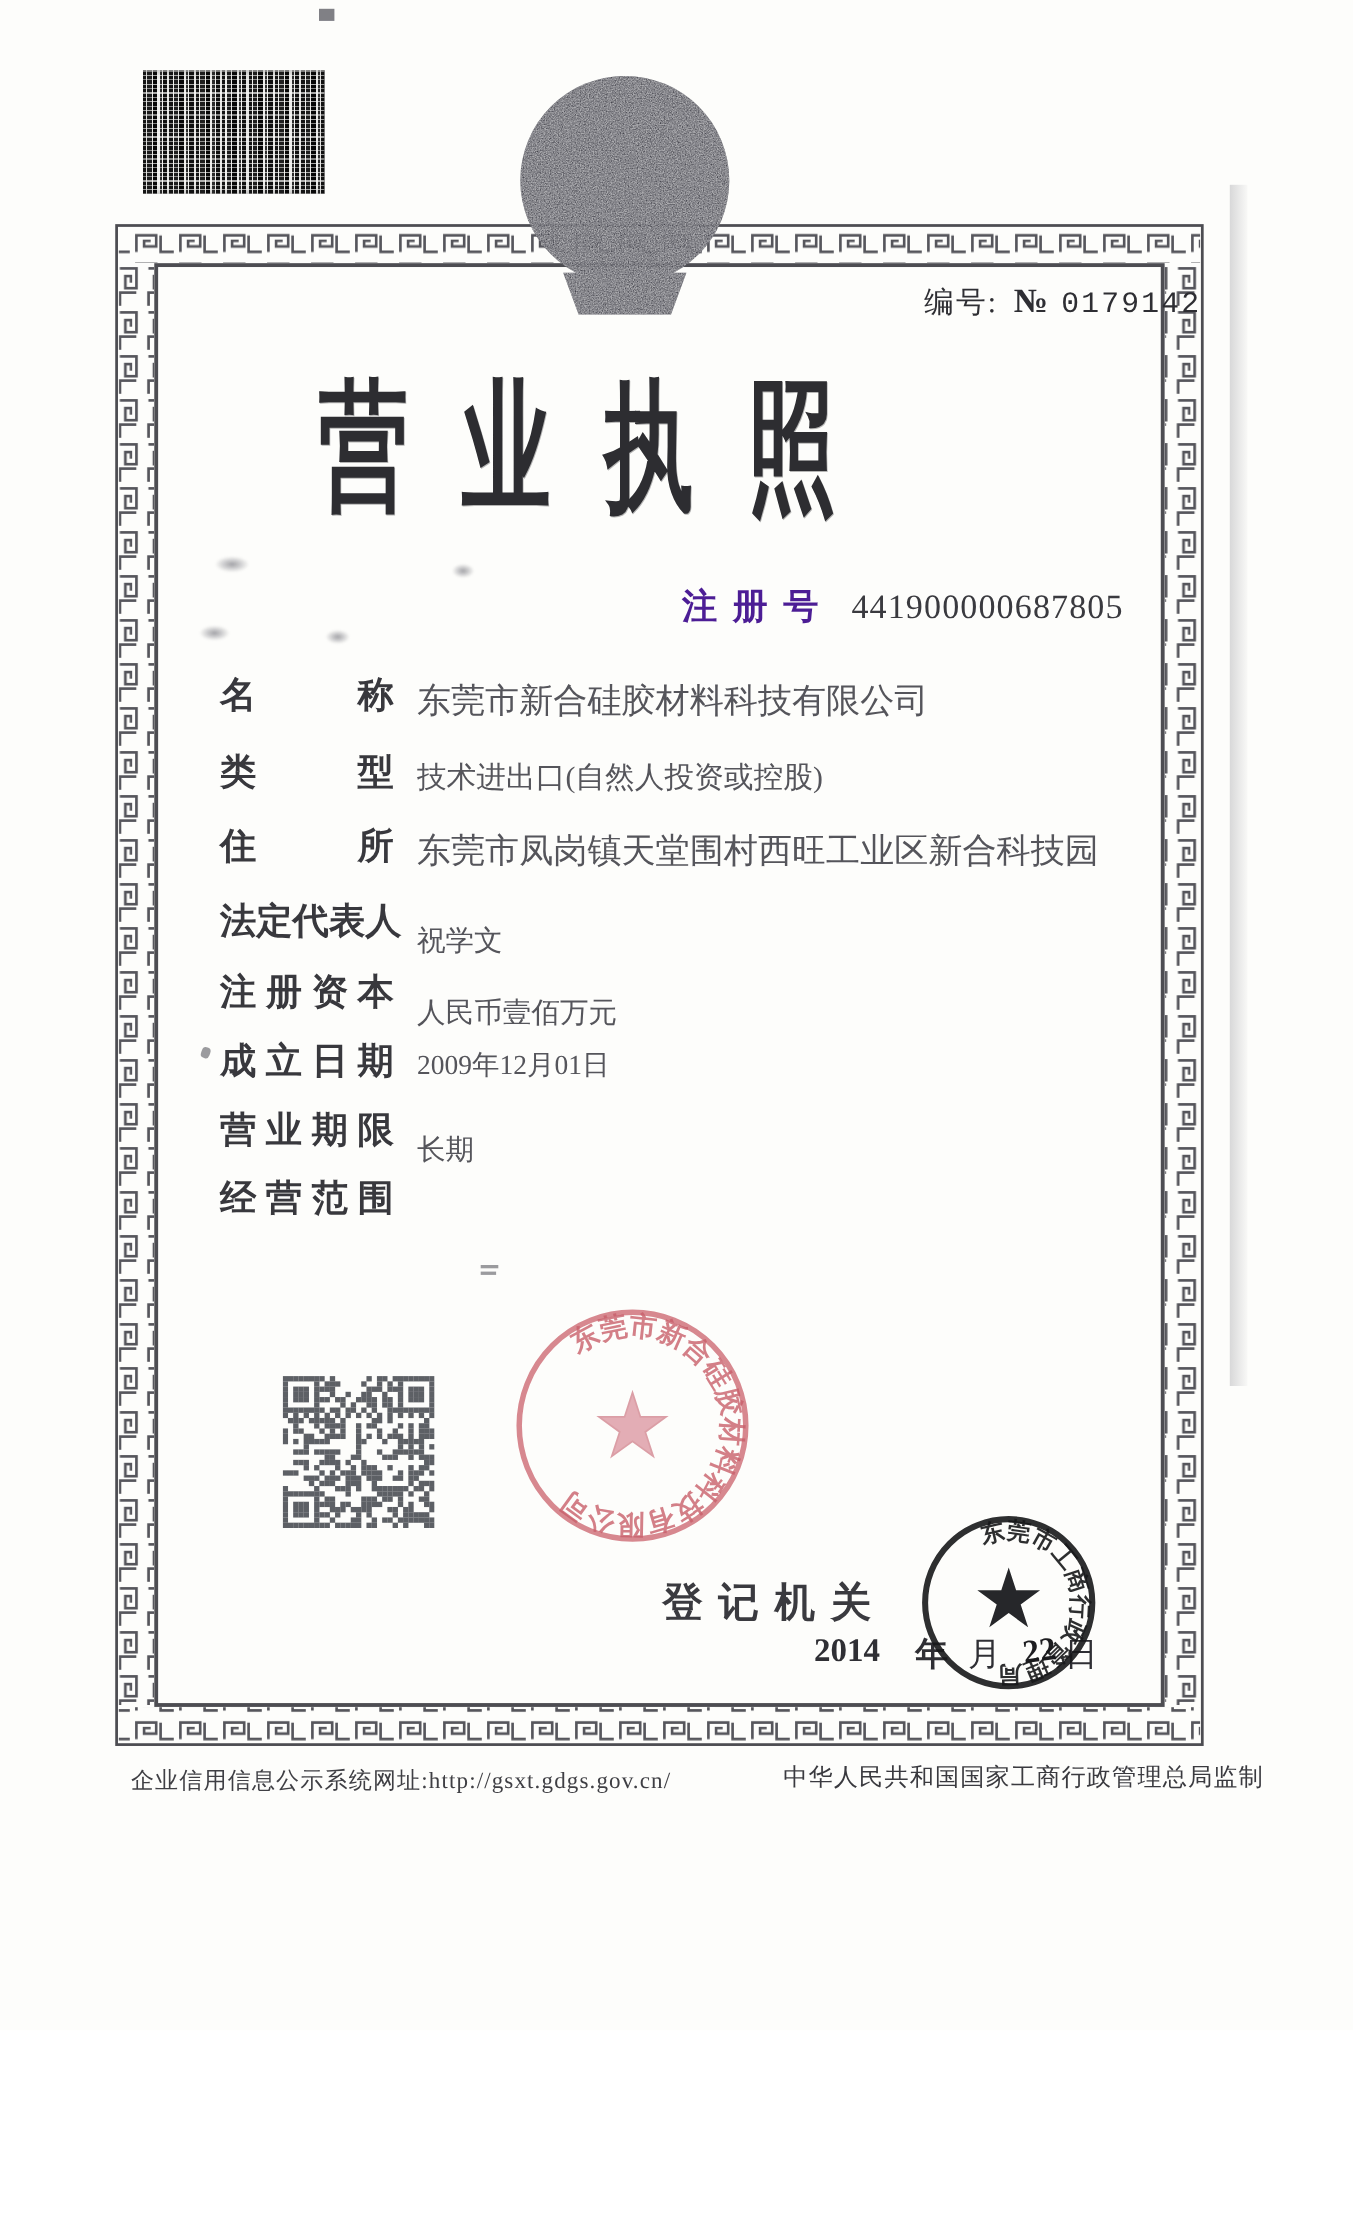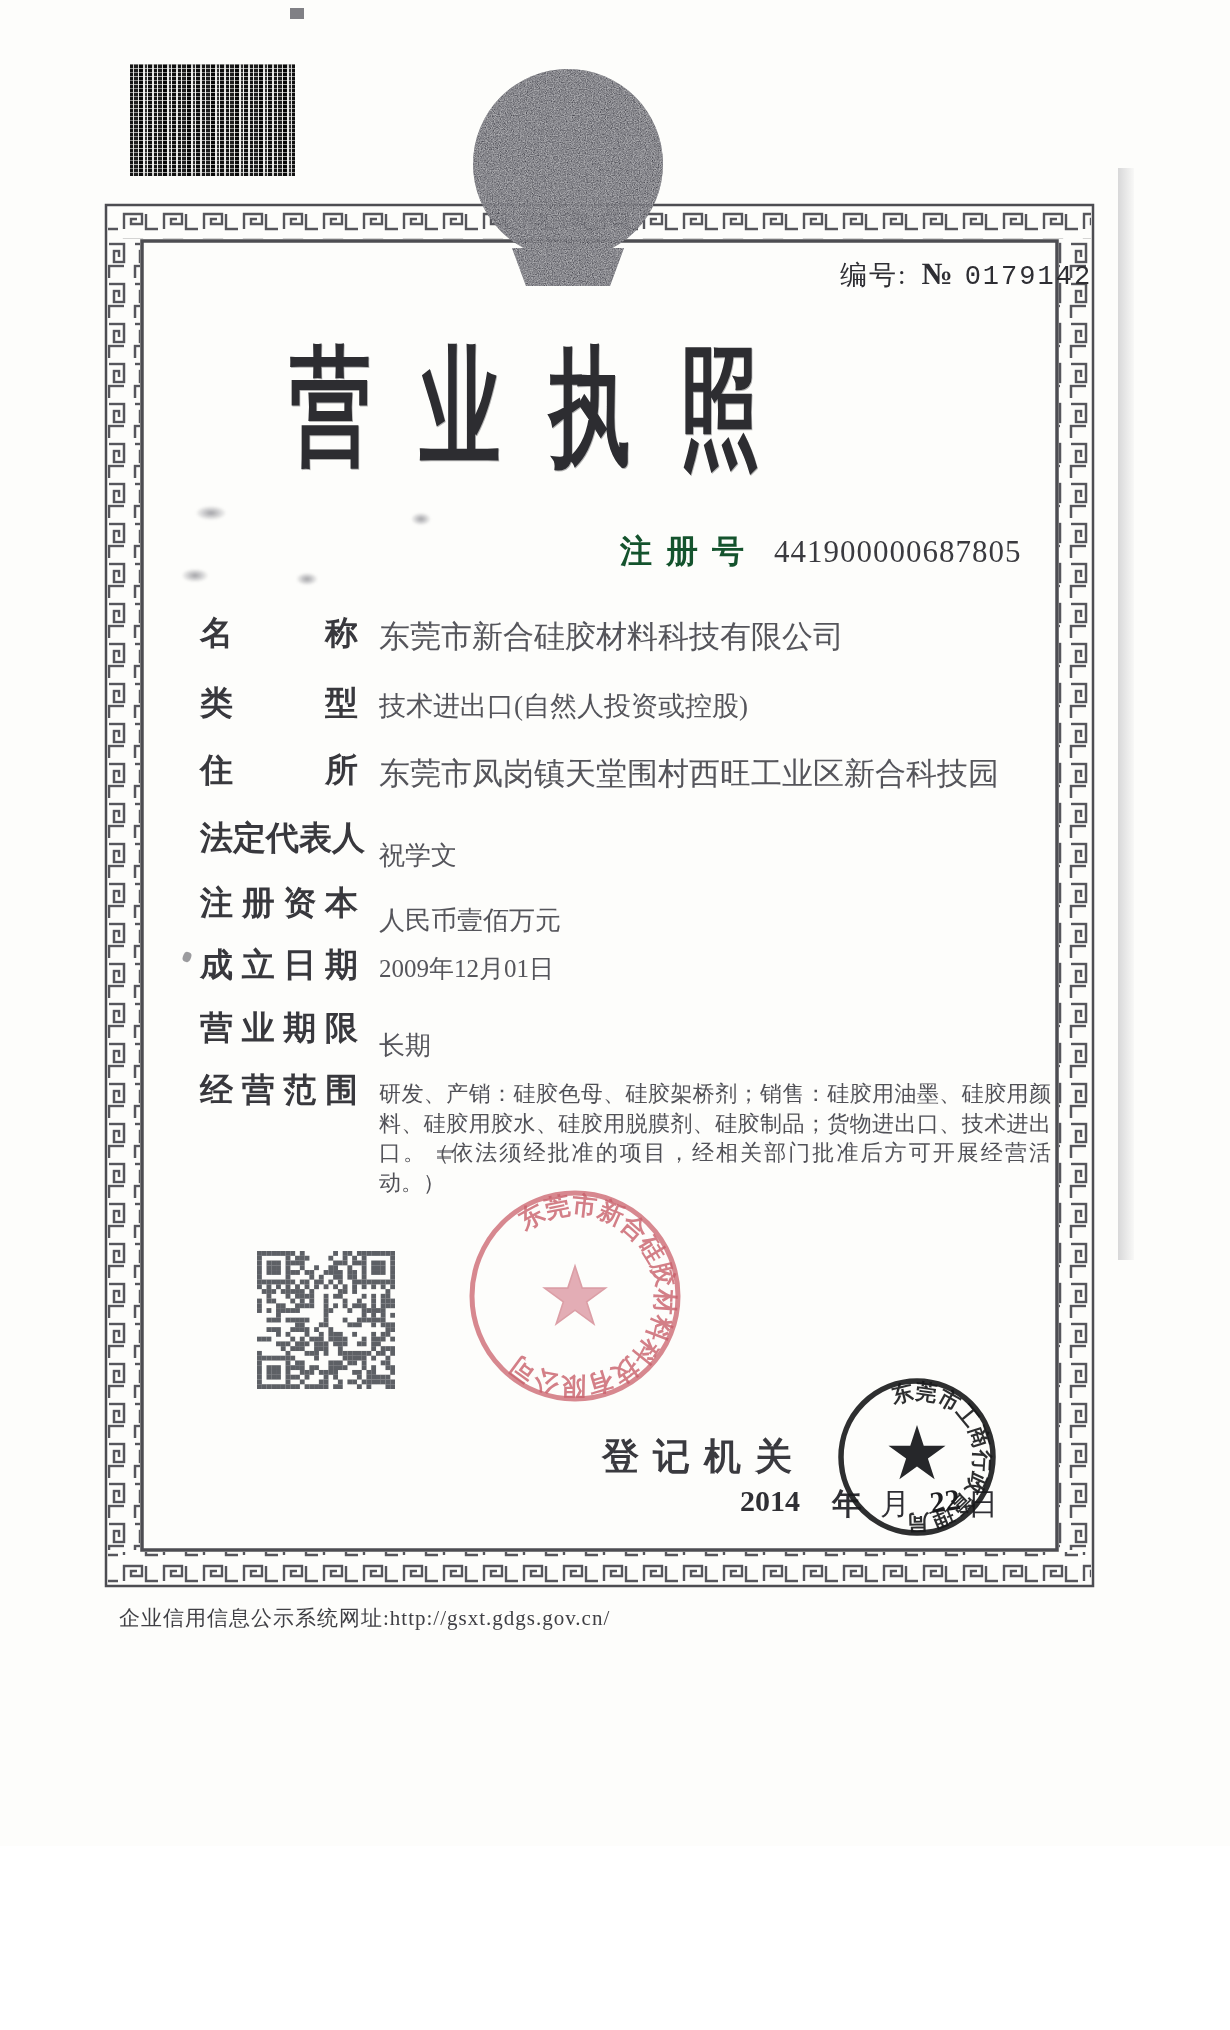--- a/index.html
+++ b/index.html
@@ -21,21 +21,21 @@
   .serial .no-sign{font-weight:bold;font-size:31px;margin:0 10px 0 14px;}
   .serial .no-digits{font-family:"Liberation Mono","DejaVu Sans Mono",monospace;font-size:27px;letter-spacing:2px;}
   
   .title{position:absolute;left:290px;top:338px;z-index:4;margin:0;
          font-family:"DejaVu Sans","Liberation Sans",sans-serif;
          font-size:128px;font-weight:900;letter-spacing:78px;line-height:1.08;
          color:#2d2d31;white-space:nowrap;transform:scaleX(0.63);transform-origin:left top;
          text-shadow:1px 1px 0 rgba(45,45,49,.35);}
   
   .regline{position:absolute;left:620px;top:530px;z-index:4;white-space:nowrap;}
-  .reg-label{font-size:32px;letter-spacing:14px;color:#14532d;font-weight:600;}
+  .reg-label{font-size:32px;letter-spacing:14px;color:#4c1d95;font-weight:600;}
   .reg-no{font-size:31px;color:#3a3a3f;margin-left:12px;letter-spacing:1px;}
   
   .frow{position:absolute;left:200px;display:flex;align-items:flex-start;z-index:4;}
   .flabel{width:158px;display:flex;justify-content:space-between;flex-shrink:0;
           font-size:33px;font-weight:700;color:#38383d;line-height:1.05;}
   .fvalue{margin-left:21px;color:#55555b;white-space:nowrap;line-height:1.15;}
   .v-lg{font-size:31px;margin-top:3px;}
   .v-md{font-size:27px;margin-top:5px;}
   .v-md2{font-size:25px;margin-top:7px;}
   .v-sm{font-size:26px;margin-top:20px;}
@@ -178,21 +178,20 @@
         </div>
         <div class="fvalue v-sm">长期</div>
       </div>
       <div class="frow" style="top: 1073px;">
         <div class="flabel">
           <span>经</span>
           <span>营</span>
           <span>范</span>
           <span>围</span>
         </div>
-        <div class="fvalue v-scope">研发、产销：硅胶色母、硅胶架桥剂；销售：硅胶用油墨、硅胶用颜料、硅胶用胶水、硅胶用脱膜剂、硅胶制品；货物进出口、技术进出口。（依法须经批准的项目，经相关部门批准后方可开展经营活动。）</div>
       </div>
     </div>
 
   <svg class="qr" id="qr" viewBox="0 0 29 29" aria-hidden="true">
       <rect x="0" y="0" width="1.02" height="1.02" fill="#42454c"></rect>
       <rect x="1" y="0" width="1.02" height="1.02" fill="#42454c"></rect>
       <rect x="2" y="0" width="1.02" height="1.02" fill="#42454c"></rect>
       <rect x="3" y="0" width="1.02" height="1.02" fill="#42454c"></rect>
       <rect x="4" y="0" width="1.02" height="1.02" fill="#42454c"></rect>
       <rect x="5" y="0" width="1.02" height="1.02" fill="#42454c"></rect>
@@ -650,20 +649,21 @@
       <path id="ringB" d="M32,90 a58,58 0 1 1 116,0 a58,58 0 1 1 -116,0"></path>
     </defs>
     <circle cx="90" cy="90" r="76" fill="none" stroke="#17181a" stroke-width="5.5" opacity="0.9"></circle>
     <polygon points="0,-1 0.225,-0.309 0.951,-0.309 0.363,0.118 0.588,0.809 0,0.382 -0.588,0.809 -0.363,0.118 -0.951,-0.309 -0.225,-0.309" transform="translate(90,88) scale(30)" fill="#141518" opacity="0.92"></polygon>
     <text font-size="21.5" font-weight="bold" fill="#17181a" opacity="0.9" font-family="Liberation Serif, DejaVu Serif, serif">
       <textPath href="#ringB" startOffset="67">东莞市工商行政管理局</textPath>
     </text>
   </svg>
 
   <div class="footer-left">企业信用信息公示系统网址:http://gsxt.gdgs.gov.cn/</div>
+  <div class="footer-right">中华人民共和国国家工商行政管理总局监制</div>
 
   <div class="scan-shadow"></div>
   <div class="smudge" style="left:194px;top:505px;width:34px;height:16px;"></div>
   <div class="smudge" style="left:410px;top:512px;width:22px;height:14px;"></div>
   <div class="smudge" style="left:180px;top:568px;width:30px;height:15px;"></div>
   <div class="smudge" style="left:295px;top:572px;width:24px;height:14px;"></div>
   <div class="mark" style="left:183px;top:952px;width:8px;height:10px;border-radius:40%;transform:rotate(20deg);"></div>
   <div class="mark" style="left:437px;top:1150px;width:16px;height:3px;"></div>
   <div class="mark" style="left:437px;top:1156px;width:14px;height:3px;"></div>
   <div class="mark" style="left:290px;top:8px;width:14px;height:11px;opacity:.7;"></div>

